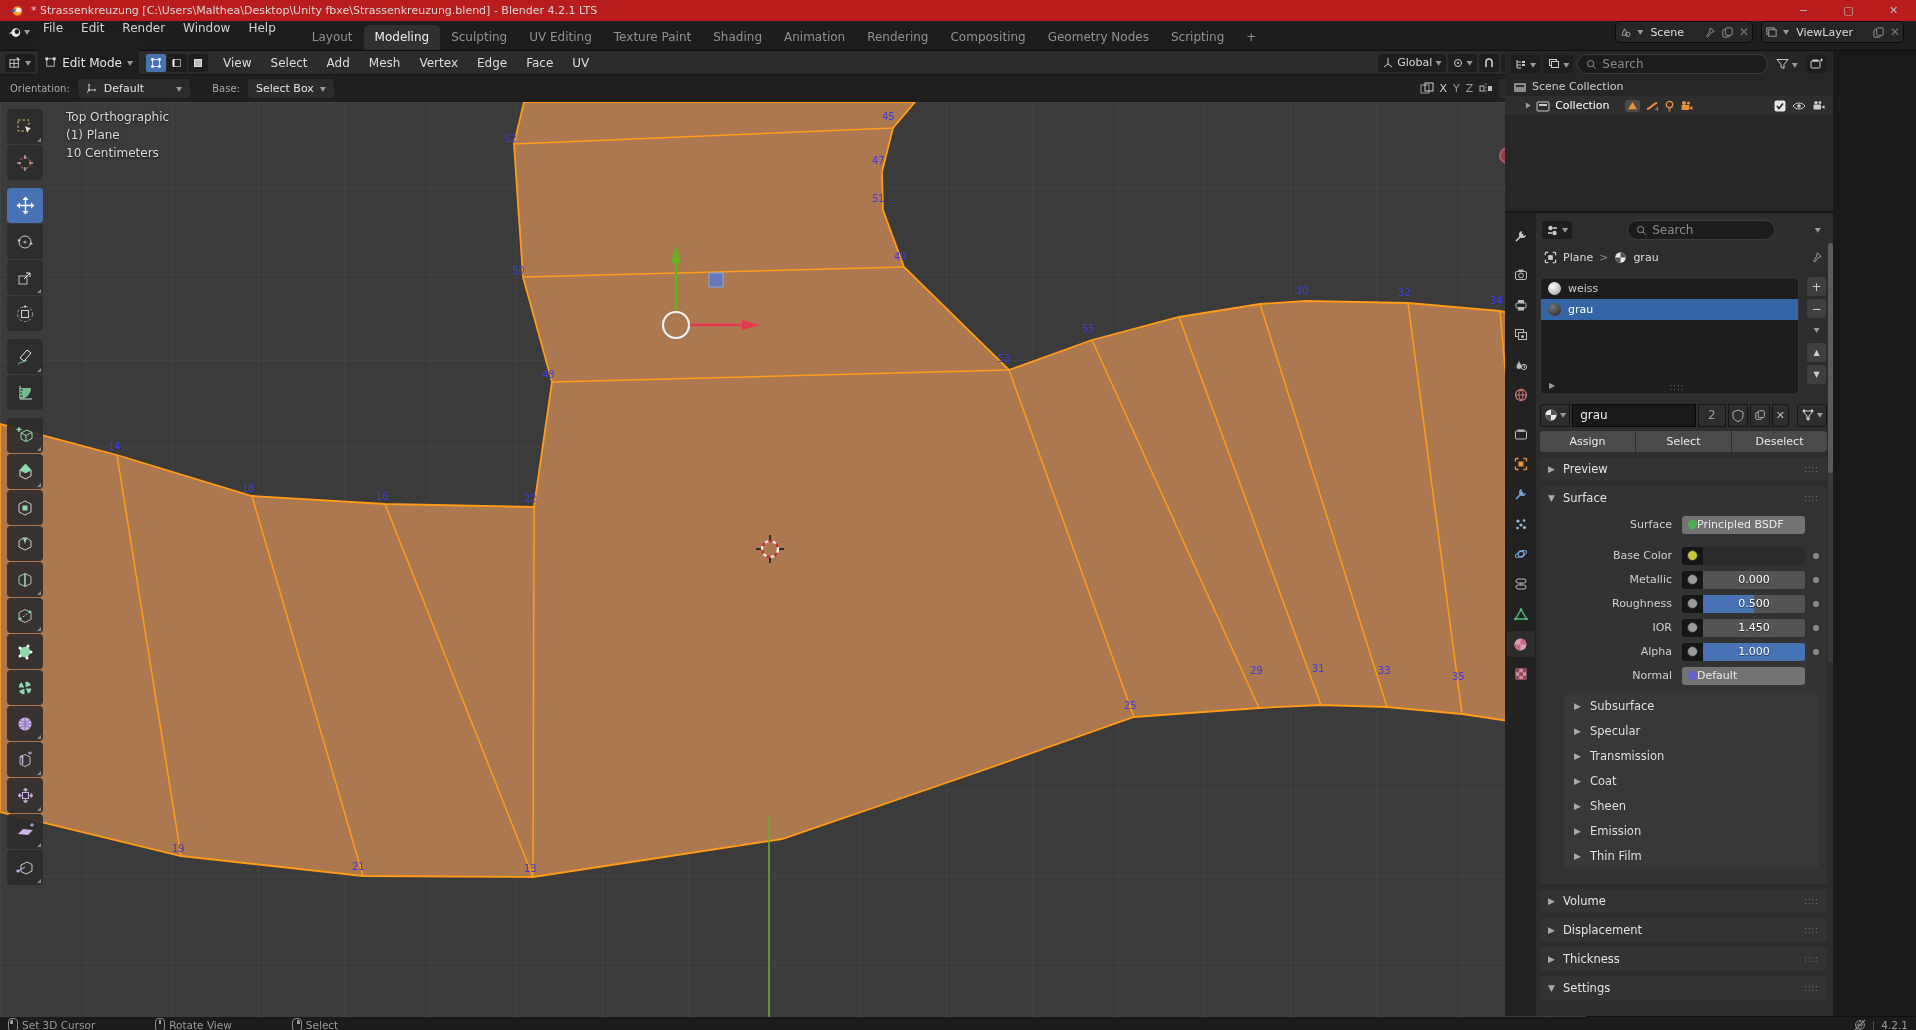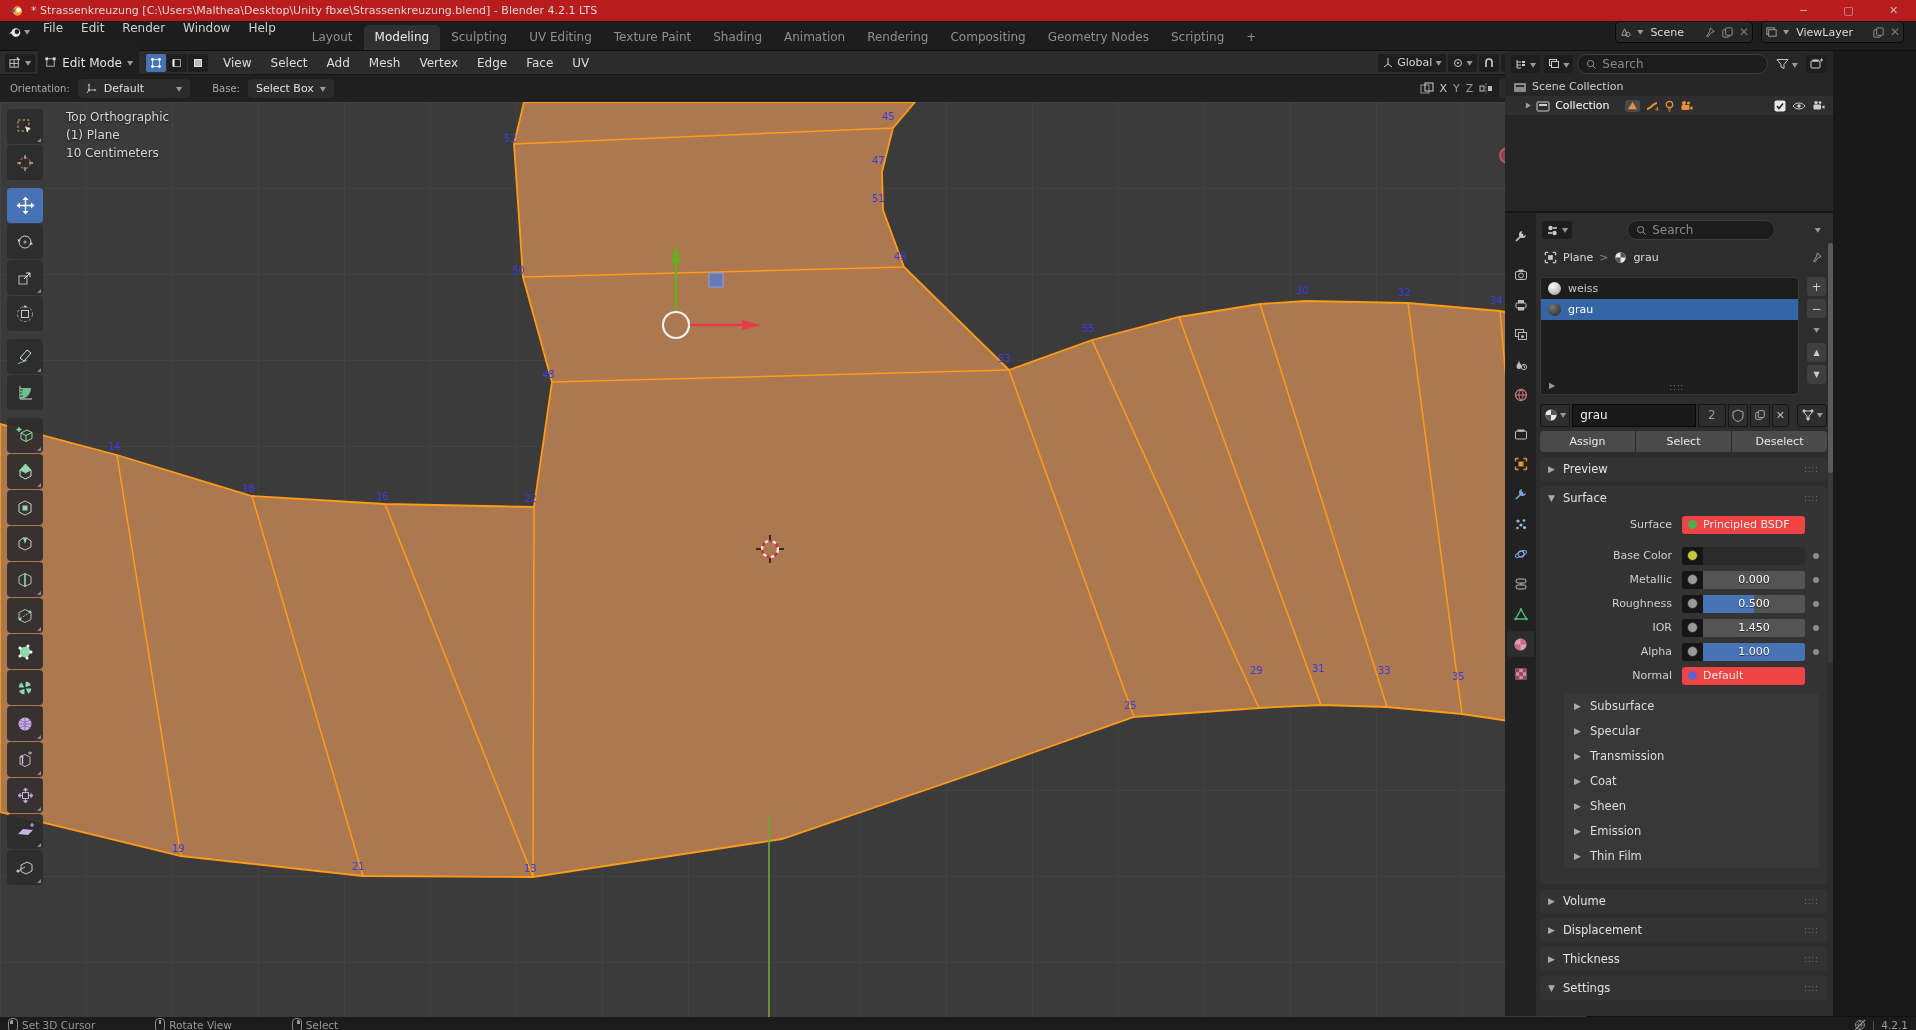--- a/index.html
+++ b/index.html
@@ -95,21 +95,21 @@
   .namefield{flex:1;height:21px;background:#191919;border:1px solid #090909;border-radius:0;display:flex;align-items:center;padding:0 7px;color:#eee}
   .acts{display:flex;gap:1px;margin-top:5px}
   .abtn{flex:1;height:21px;background:#4a4a4a;display:flex;align-items:center;justify-content:center;color:#e9e9e9;font-size:11px}
   .abtn:first-child{border-radius:4px 0 0 4px}.abtn:last-child{border-radius:0 4px 4px 0}
   .panel{background:#333;border-radius:4px;margin-top:5px;position:relative}
   .phead{height:24px;display:flex;align-items:center;gap:7px;padding:0 8px;color:#e3e3e3;font-size:11.5px}
   .dots{margin-left:auto;color:#777;font-size:8px;letter-spacing:1px}
   .arr{color:#aaa;font-size:9px;width:8px;display:inline-block}
   .prow{display:flex;align-items:center;height:19px;margin:5px 8px 0 0}
   .plabel{width:132px;text-align:right;padding-right:10px;color:#cfcfcf;font-size:11px;flex:none}
-  .pfield{flex:1;height:18px;background:#ef4444;border-radius:3px;display:flex;align-items:center;padding:0 6px;gap:6px;color:#e8e8e8;font-size:11px}
+  .pfield{flex:1;height:18px;background:#737373;border-radius:3px;display:flex;align-items:center;padding:0 6px;color:#e8e8e8;font-size:11px}
   .slider{flex:1;height:18px;display:flex;border-radius:3px;overflow:hidden}
   .nub{width:21px;background:#161616;display:flex;align-items:center;justify-content:center;flex:none}
   .sock{width:9px;height:9px;border-radius:50%;background:#9a9a9a;border:1px solid #2a2a2a}
   .strack{flex:1;background:#545454;position:relative;display:flex;align-items:center;justify-content:center;color:#fff;font-size:11px;text-shadow:0 1px 1px rgba(0,0,0,.6)}
   .sfill{position:absolute;left:0;top:0;bottom:0;background:#4772b3}
   .sval{position:relative;z-index:1}
   .deco{width:6px;height:6px;border-radius:50%;background:#8a8a8a;margin-left:8px;flex:none}
   .deco.hide{visibility:hidden}
   .subpanels{background:#383838;border-radius:4px;margin:8px 8px 8px 24px}
   .subrow{height:25px;display:flex;align-items:center;gap:8px;padding:0 10px;color:#dedede;font-size:11.5px}

